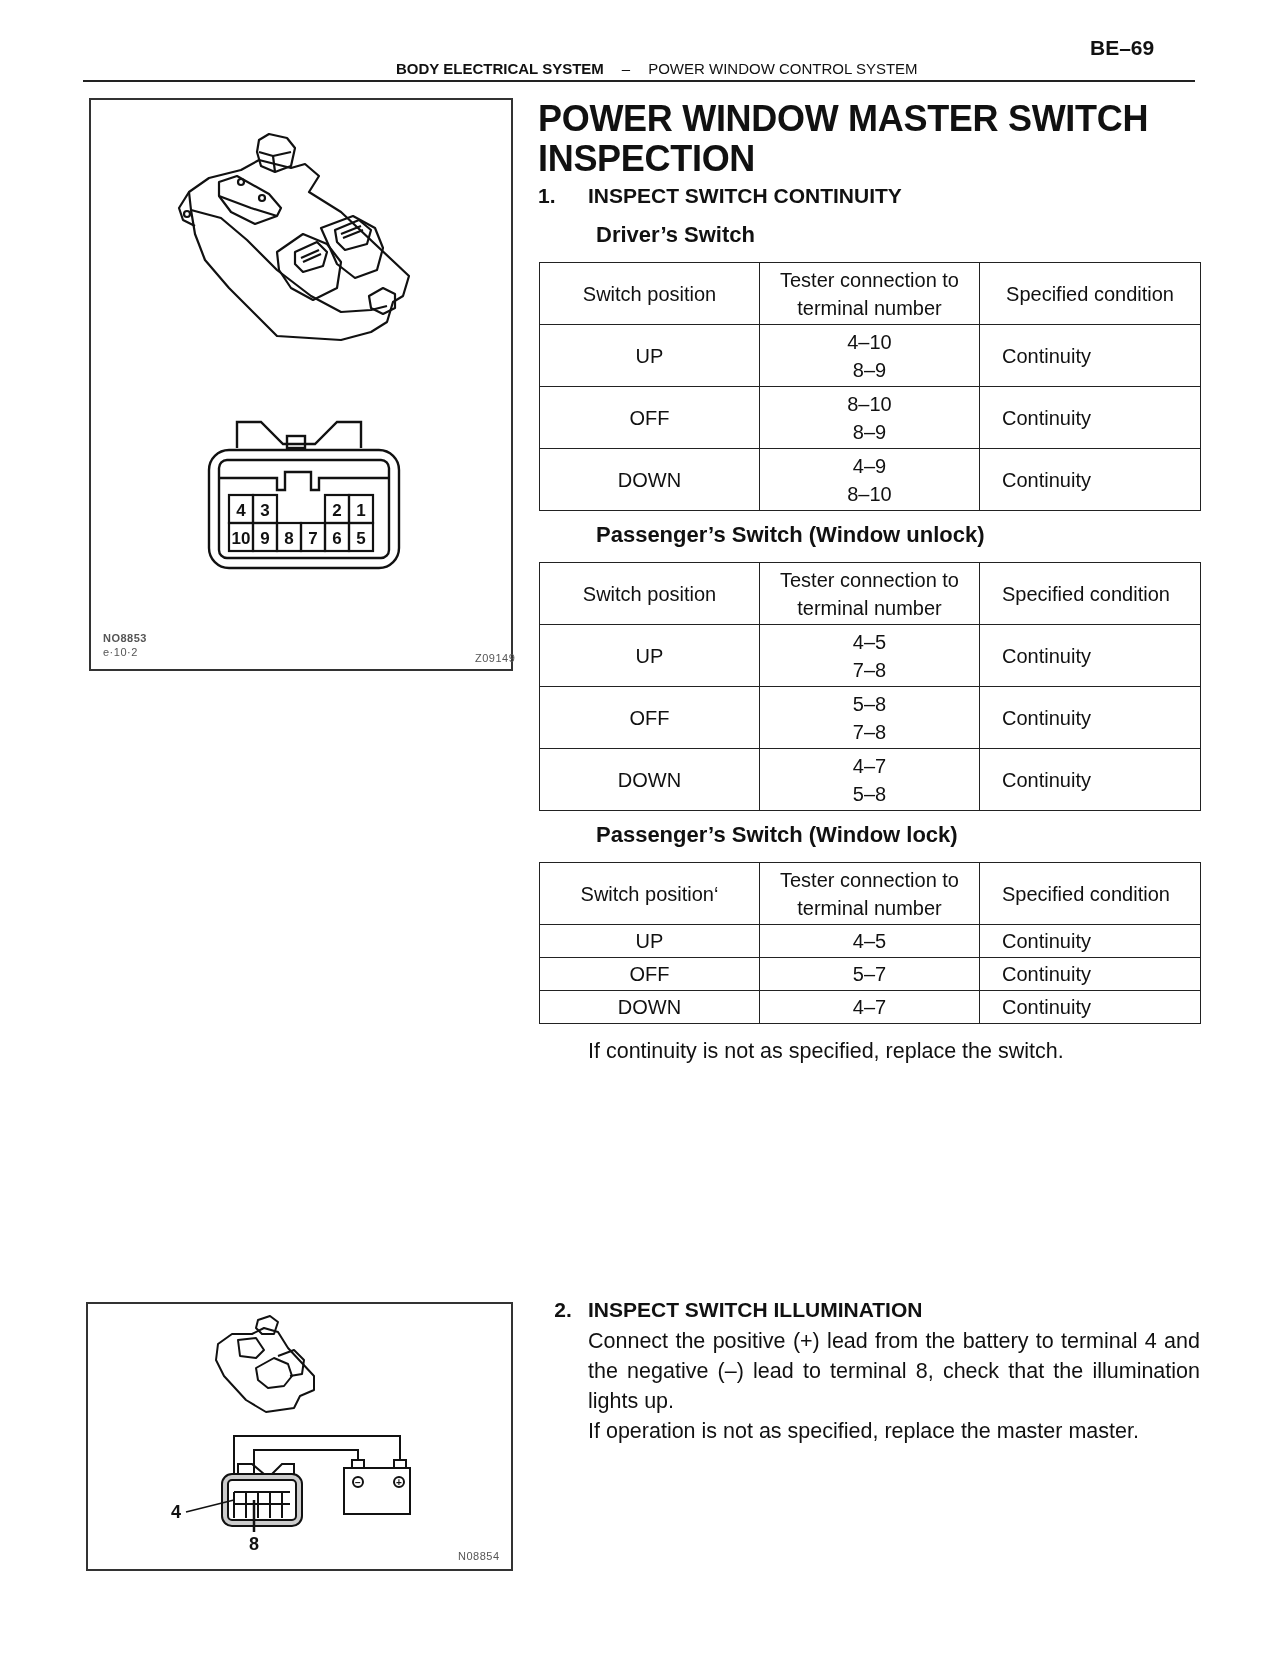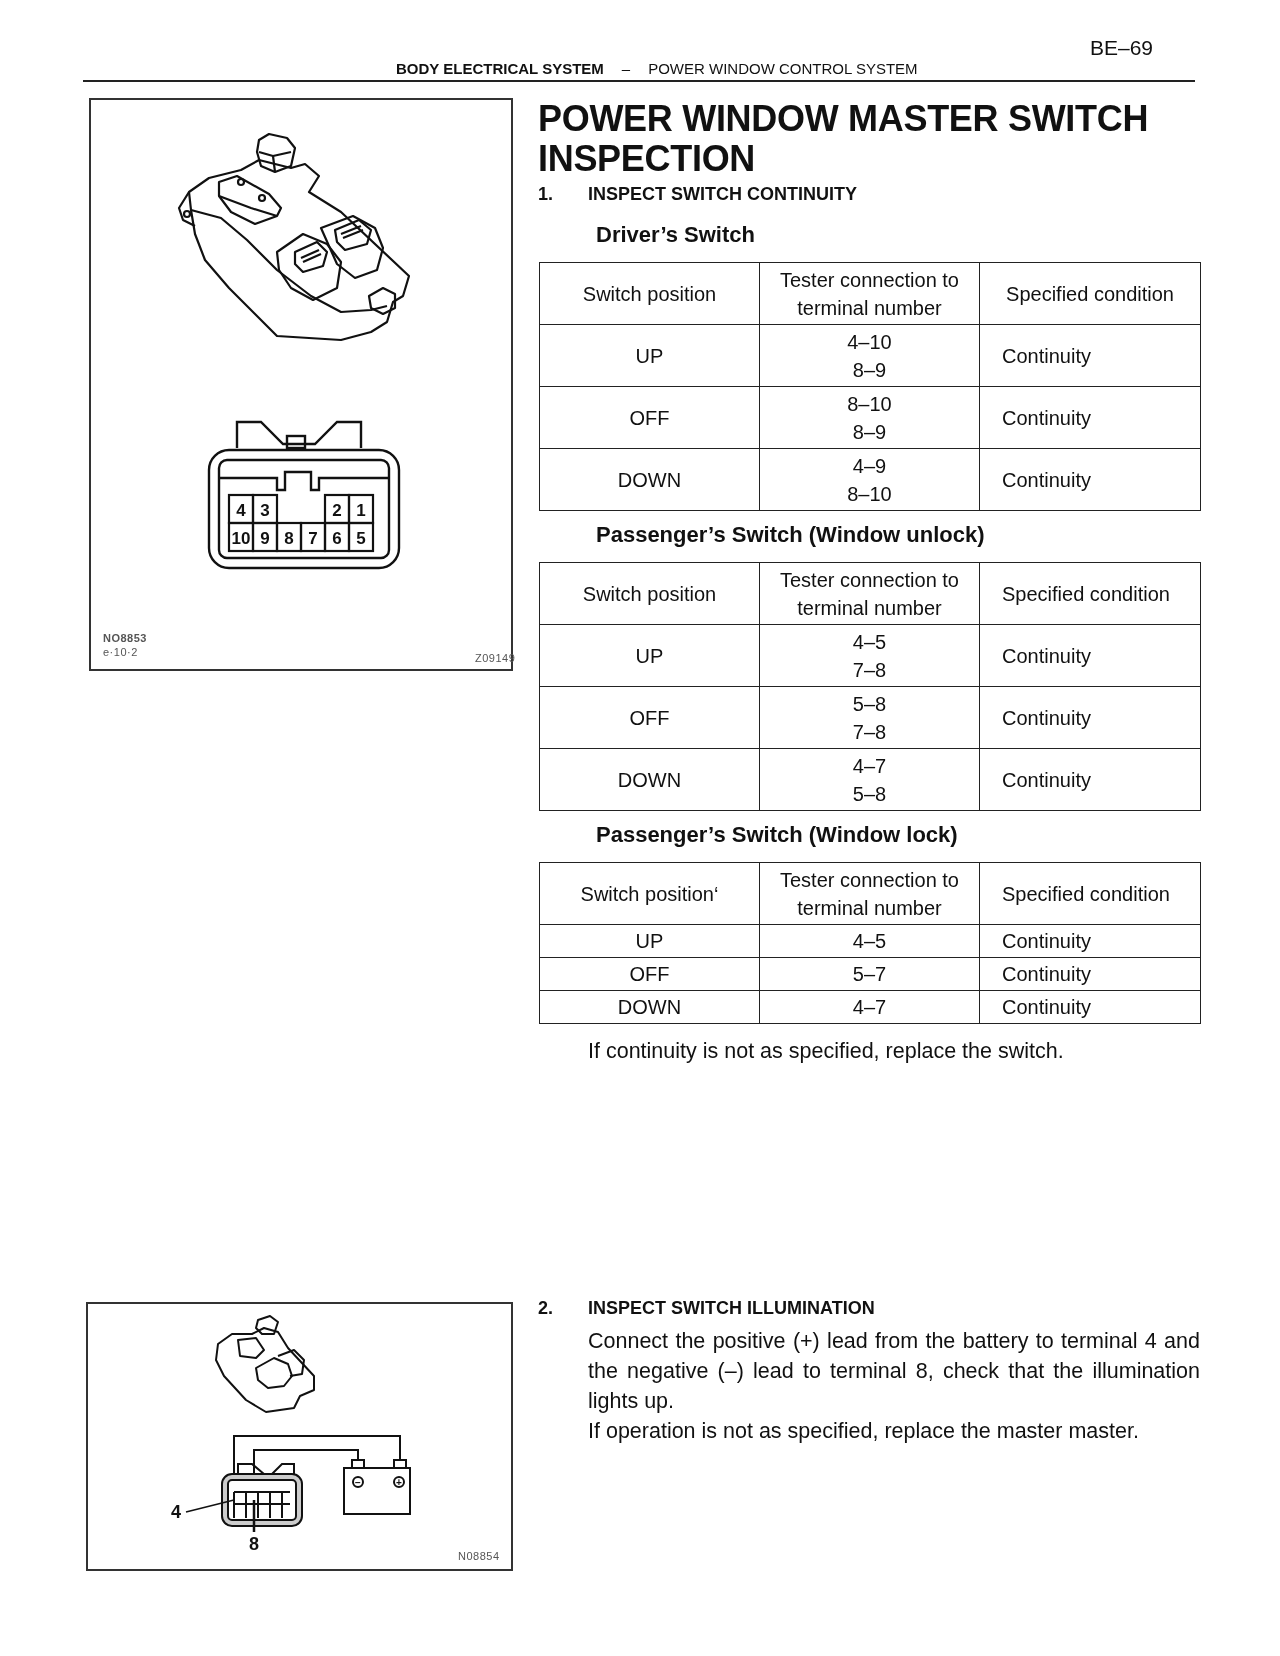--- a/index.html
+++ b/index.html
@@ -2,21 +2,21 @@
 <html><head>
 <meta charset="utf-8">
 <style>
   html, body { margin: 0; padding: 0; background: #ffffff; }
   body {
     width: 1280px; height: 1656px; position: relative; overflow: hidden;
     font-family: "Liberation Sans", sans-serif; color: #111;
   }
   .page-number {
     position: absolute; left: 1090px; top: 36px;
-    font-size: 21px; font-weight: normal;
+    font-size: 21px; font-weight: bold;
   }
   .running-head {
     position: absolute; left: 396px; top: 60px;
     font-size: 15px; white-space: nowrap;
   }
   .running-head .sys { font-weight: bold; }
   .running-head .dash { margin: 0 18px; }
   .head-rule {
     position: absolute; left: 83px; top: 80px; width: 1112px; height: 2px; background: #222;
   }
@@ -28,21 +28,21 @@
   .fig1 { left: 89px; top: 98px; width: 424px; height: 573px; }
   .fig2 { left: 86px; top: 1302px; width: 427px; height: 269px; }
   .fig-code { position: absolute; font-size: 11px; color: #555; font-family: "Liberation Sans", sans-serif; letter-spacing: 0.5px; }
 
   
   .title {
     position: absolute; left: 538px; top: 99px; width: 640px;
     font-size: 36px; font-weight: bold; line-height: 40px; letter-spacing: -0.3px;
   }
   .step {
-    position: absolute; left: 538px; font-size: 18px; font-weight: bold; white-space: nowrap;
+    position: absolute; left: 538px; font-size: 21px; font-weight: bold; white-space: nowrap;
   }
   .step .num { display: inline-block; width: 50px; }
   .subhead {
     position: absolute; left: 588px; font-size: 22px; font-weight: bold; white-space: nowrap; margin-left: 8px;
   }
 
   table.spec {
     position: absolute; left: 539px; width: 661px;
     border-collapse: collapse; font-size: 20px; table-layout: fixed;
   }
@@ -298,17 +298,17 @@
     <g font-family="Liberation Sans, sans-serif" font-weight="bold" text-anchor="middle" fill="#111">
       <text x="270" y="182" font-size="10">−</text>
       <text x="311" y="182" font-size="10">+</text>
       <text x="88" y="214" font-size="18">4</text>
       <text x="166" y="246" font-size="18">8</text>
     </g>
   </svg>
   <div class="fig-code" style="left:370px; top:246px;">N08854</div>
 </div>
 
-<div class="step" style="top:1298px;">
+<div class="step" style="top:1298px;text-align:center;">
   <span class="num">2.</span><span>INSPECT SWITCH ILLUMINATION</span>
 </div>
 <div class="para" style="top:1326px;">Connect the positive (+) lead from the battery to terminal 4 and the negative (–) lead to terminal 8, check that the illumination lights up.</div>
 <div class="para" style="top:1416px;">If operation is not as specified, replace the master master.</div>
 
 </body></html>

